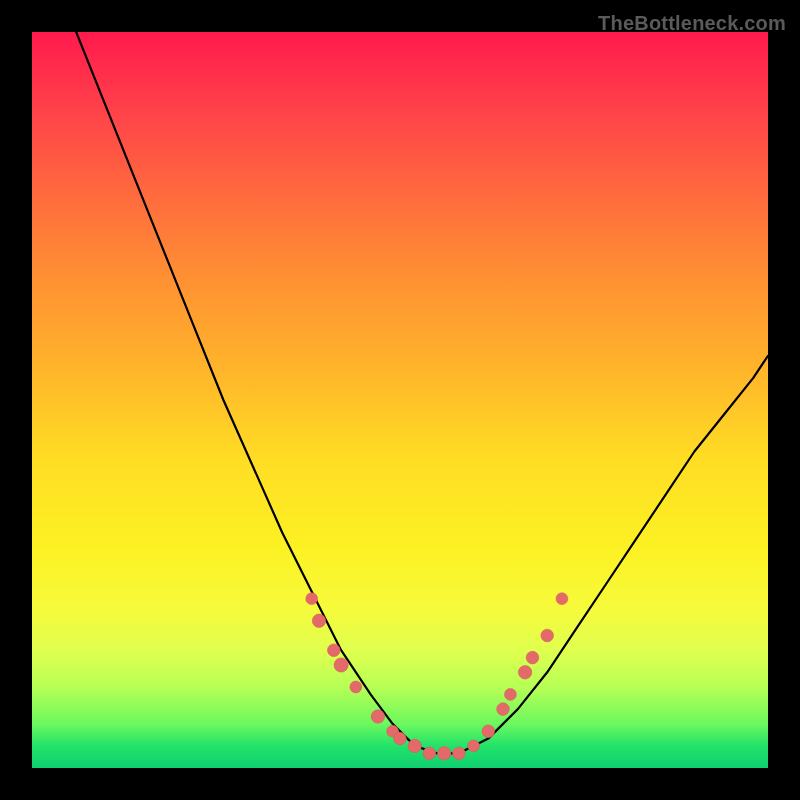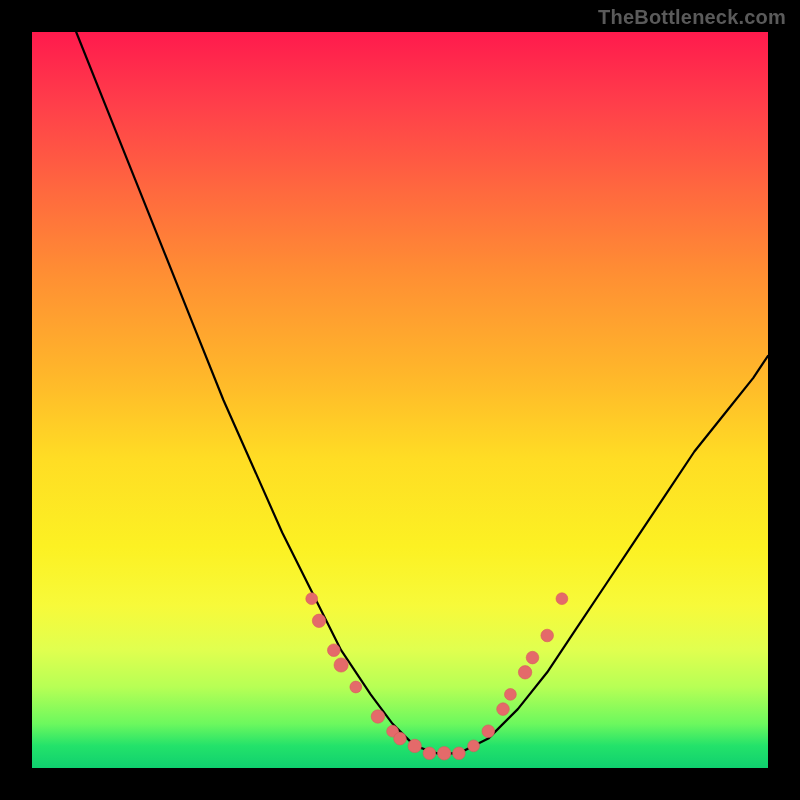--- a/index.html
+++ b/index.html
@@ -28,21 +28,21 @@
       #f7fa3a 78%,
       #e0ff4f 84%,
       #b7ff55 89%,
       #6cf85e 94%,
       #23e26a 97%,
       #0fd06f 100%
     );
   }
   .watermark {
     position: absolute;
-    top: 6px;
+    top: 12px;
     right: 14px;
     color: #5a5a5a;
     font-size: 20px;
     font-weight: 600;
     letter-spacing: 0.2px;
     user-select: none;
   }
   svg {
     display: block;
   }

